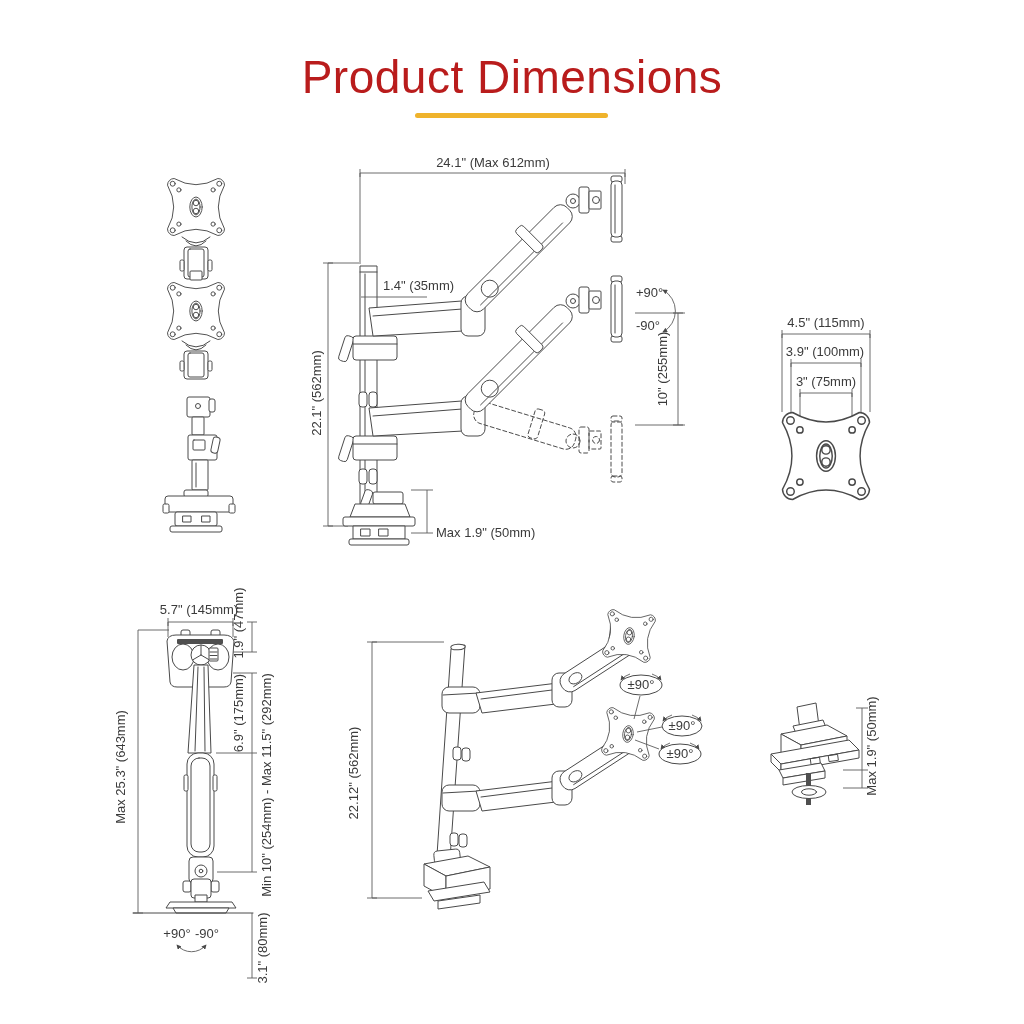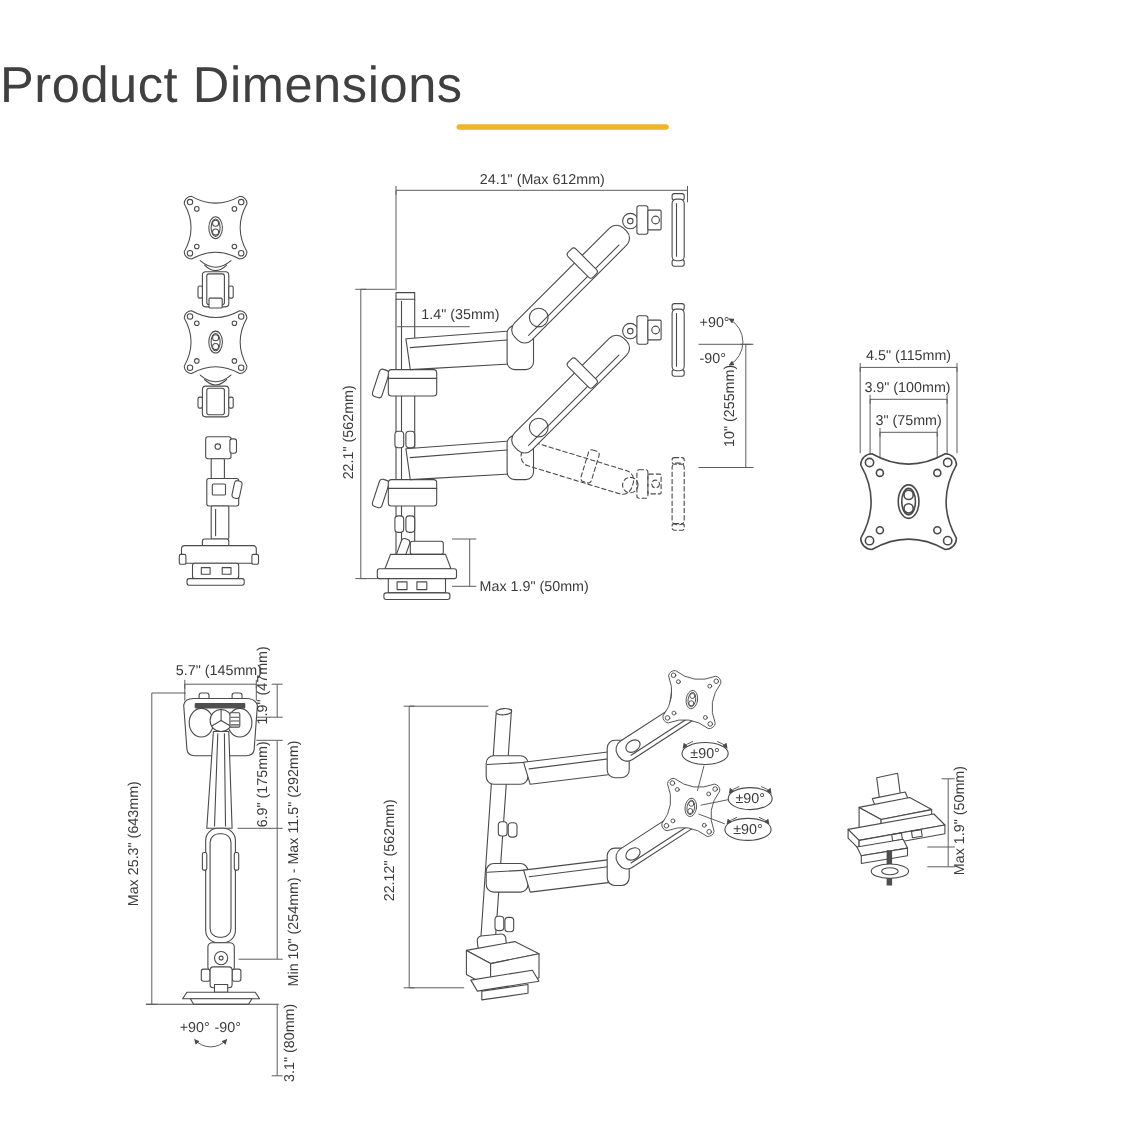--- a/index.html
+++ b/index.html
@@ -1,22 +1,22 @@
 <!DOCTYPE html>
 <html><head>
 <meta charset="utf-8">
 <style>
   html,body { margin:0; padding:0; }
   body {
     width:1024px; height:1024px; background:#ffffff; position:relative;
     font-family:"Liberation Sans", sans-serif; overflow:hidden;
   }
   .title {
-    position:absolute; top:50px; left:0; width:1024px; text-align:left;
-    font-size:46px; font-weight:300; color:#404040; letter-spacing:.5px;
+    position:absolute; top:50px; left:0; width:1024px; text-align:center;
+    font-size:46px; font-weight:300; color:#b91c1c; letter-spacing:.5px;
   }
   .accent-underline {
     position:absolute; top:113px; left:415px; width:193px; height:4.5px;
     background:#EFB32C; border-radius:3px;
   }
   svg.diagram { position:absolute; overflow:visible; }
   
   svg.diagram * { vector-effect:non-scaling-stroke; }
   .ln  { stroke:#4a4a4a; stroke-width:1; fill:none; stroke-linejoin:round; stroke-linecap:round; }
   .fw  { stroke:#4a4a4a; stroke-width:1; fill:#ffffff; stroke-linejoin:round; }

